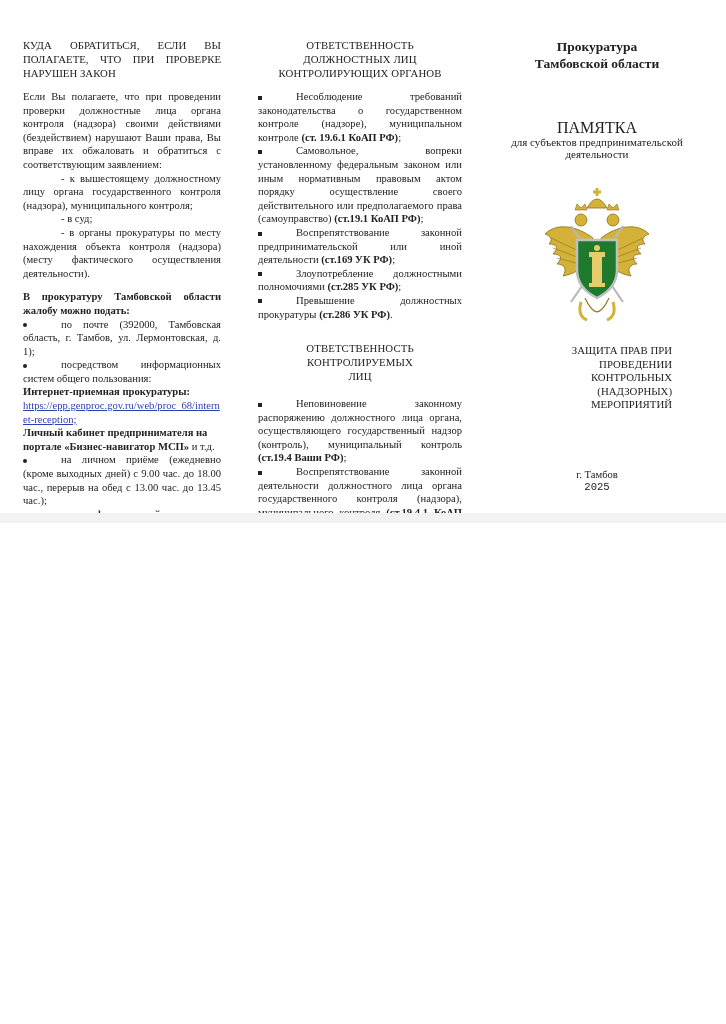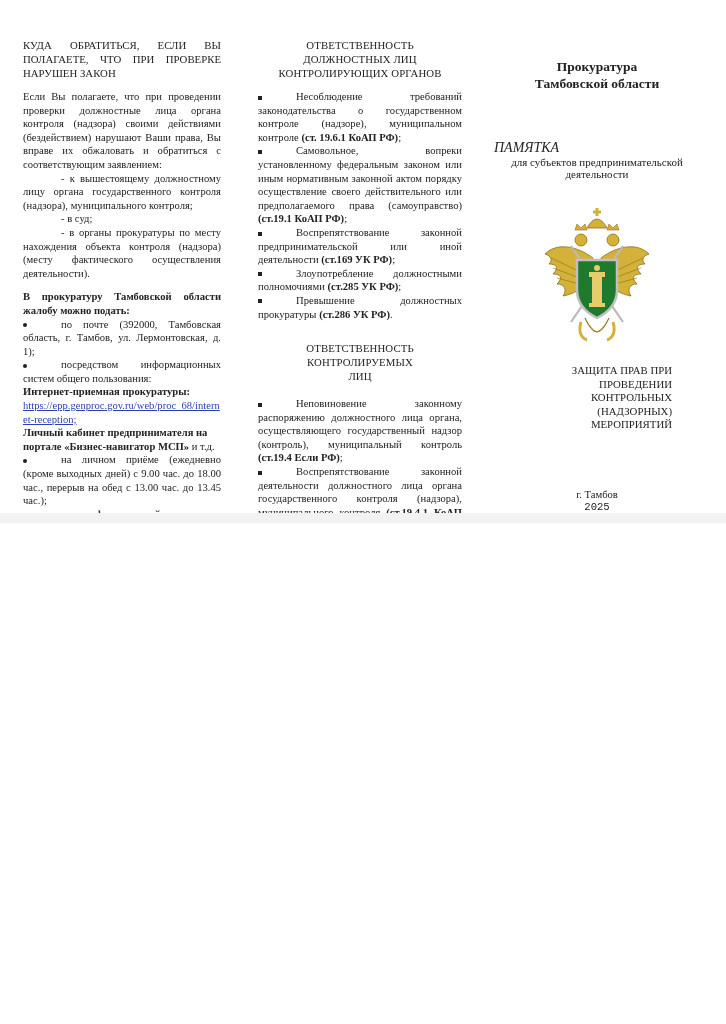--- a/index.html
+++ b/index.html
@@ -15,27 +15,27 @@
   .b { font-weight: bold; }
   .caps-head { text-align: center; font-size: 10.8px; line-height: 14px; letter-spacing: 0.1px; }
   p { margin: 0; }
   .indent { text-indent: 38px; }
   .sq { display: inline-block; width: 4px; height: 4px; background: #222; vertical-align: middle; margin-right: 34px; }
   .dot { display: inline-block; width: 4px; height: 4px; border-radius: 50%; background: #222; vertical-align: middle; margin-right: 34px; }
   a.link { color: #2a3fb0; text-decoration: underline; }
   
   #c1 { left: 23px; top: 38px; width: 198px; }
   #c2 { left: 258px; top: 38px; width: 204px; }
-  #c3 { left: 494px; top: 38px; width: 206px; margin-top: 20px; }
+  #c3 { left: 494px; top: 38px; width: 206px; }
   .li-list { list-style: none; }
   .li-list li { text-align: justify; }
   .small-gap { height: 10px; }
   
   .cover-org { font-size: 13.5px; line-height: 17px; font-weight: bold; text-align: center; }
-  .cover-title { font-size: 14px; line-height: 16px; text-align: left; margin-top: 48px; font-style: italic; }
+  .cover-title { font-size: 16px; line-height: 16px; text-align: center; margin-top: 48px; }
   .cover-sub { font-size: 11px; line-height: 12px; text-align: center; }
   .emblem { width: 120px; height: 150px; margin: 26px auto 0; display: block; }
   .cover-main { font-size: 10.8px; line-height: 13.6px; text-align: right; margin-top: 8px; }
   .cover-city { font-size: 10.6px; line-height: 13px; text-align: center; margin-top: 56px; }
 </style>
 </head>
 <body>
 
 <div class="sheet sheet-top">
 
@@ -56,30 +56,30 @@
     <p class="j"><span class="dot"></span><span>на личном приёме (ежедневно (кроме выходных дней) с 9.00 час. до 18.00 час., перерыв на обед с 13.00 час. до 13.45 час.);</span></p>
     <p class="b"><span class="dot"></span><span>по телефону горячей линии</span></p>
     <p class="b">8-910-652-86-41</p>
   </div>
 
   <div class="col" id="c2">
     <p class="caps-head" style="padding:0 4px;">ОТВЕТСТВЕННОСТЬ ДОЛЖНОСТНЫХ ЛИЦ КОНТРОЛИРУЮЩИХ ОРГАНОВ</p>
     <div class="small-gap"></div>
     <ul class="li-list" id="officials-list">
         <li><span class="sq"></span><span>Несоблюдение требований законодательства о государственном контроле (надзоре), муниципальном контроле </span><b>(ст. 19.6.1 КоАП РФ)</b><span>;</span></li>
-        <li><span class="sq"></span><span>Самовольное, вопреки установленному федеральным законом или иным нормативным законной актом порядку осуществление своего действительного или предполагаемого права (самоуправство) </span><b>(ст.19.1 КоАП РФ)</b><span>;</span></li>
+        <li><span class="sq"></span><span>Самовольное, вопреки установленному федеральным законом или иным нормативным правовым актом порядку осуществление своего действительного или предполагаемого права (самоуправство) </span><b>(ст.19.1 КоАП РФ)</b><span>;</span></li>
         <li><span class="sq"></span><span>Воспрепятствование законной предпринимательской или иной деятельности </span><b>(ст.169 УК РФ)</b><span>;</span></li>
         <li><span class="sq"></span><span>Злоупотребление должностными полномочиями </span><b>(ст.285 УК РФ)</b><span>;</span></li>
         <li><span class="sq"></span><span>Превышение должностных прокуратуры </span><b>(ст.286 УК РФ)</b><span>.</span></li>
       </ul>
     <div style="height:20px;"></div>
     <p class="caps-head" style="padding:0 40px;">ОТВЕТСТВЕННОСТЬ КОНТРОЛИРУЕМЫХ ЛИЦ</p>
     <div style="height:14px;"></div>
     <ul class="li-list" id="controlled-list">
-        <li><span class="sq"></span><span>Неповиновение законному распоряжению должностного лица органа, осуществляющего государственный надзор (контроль), муниципальный контроль </span><b>(ст.19.4 Если РФ)</b><span>;</span></li>
+        <li><span class="sq"></span><span>Неповиновение законному распоряжению должностного лица органа, осуществляющего государственный надзор (контроль), муниципальный контроль </span><b>(ст.19.4 Ваши РФ)</b><span>;</span></li>
         <li><span class="sq"></span><span>Воспрепятствование законной деятельности должностного лица органа государственного контроля (надзора), муниципального контроля </span><b>(ст.19.4.1 КоАП РФ)</b><span>.</span></li>
       </ul>
   </div>
 
   <div class="col" id="c3">
     <p class="cover-org" style="padding:0 38px;">Прокуратура Тамбовской области</p>
     <p class="cover-title">ПАМЯТКА</p>
     <p class="cover-sub" style="padding:0 10px;">для субъектов предпринимательской деятельности</p>
     <svg class="emblem" viewBox="0 0 120 150">
 

